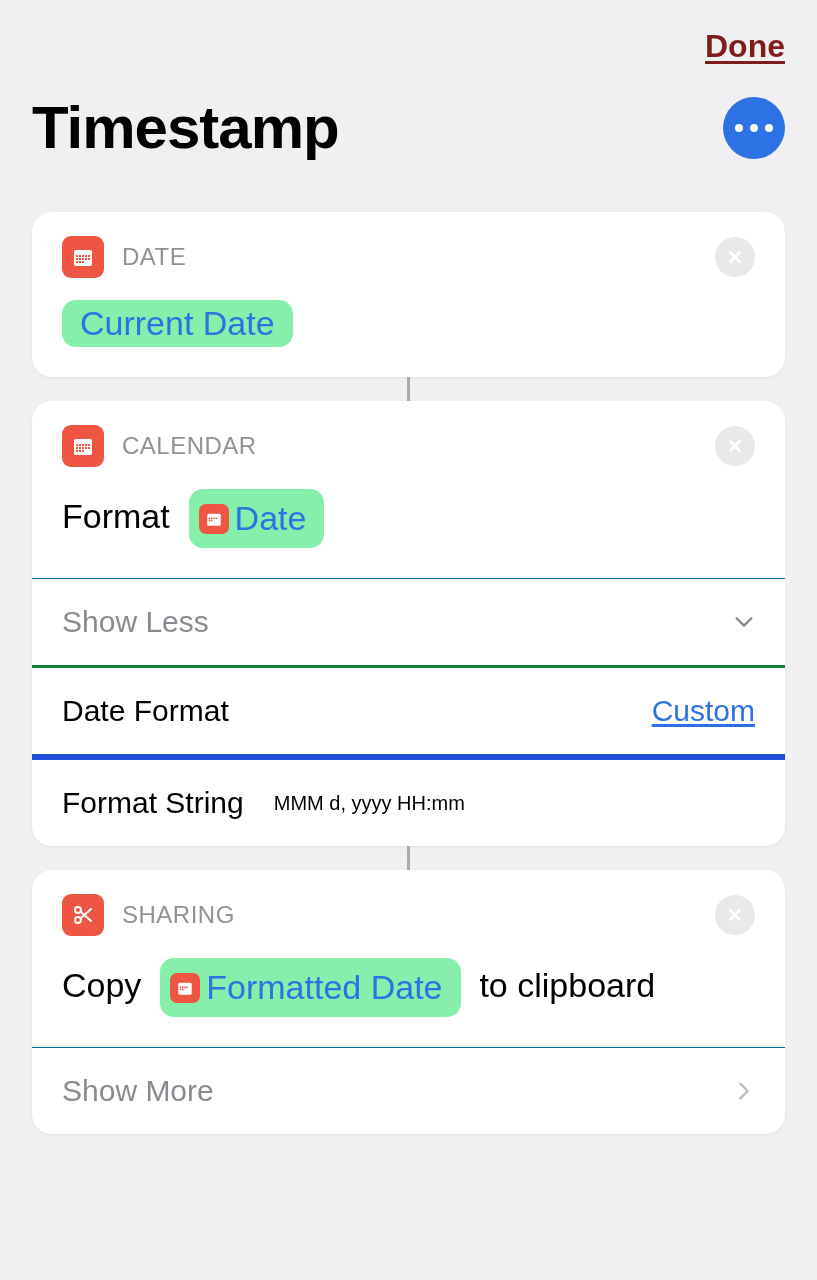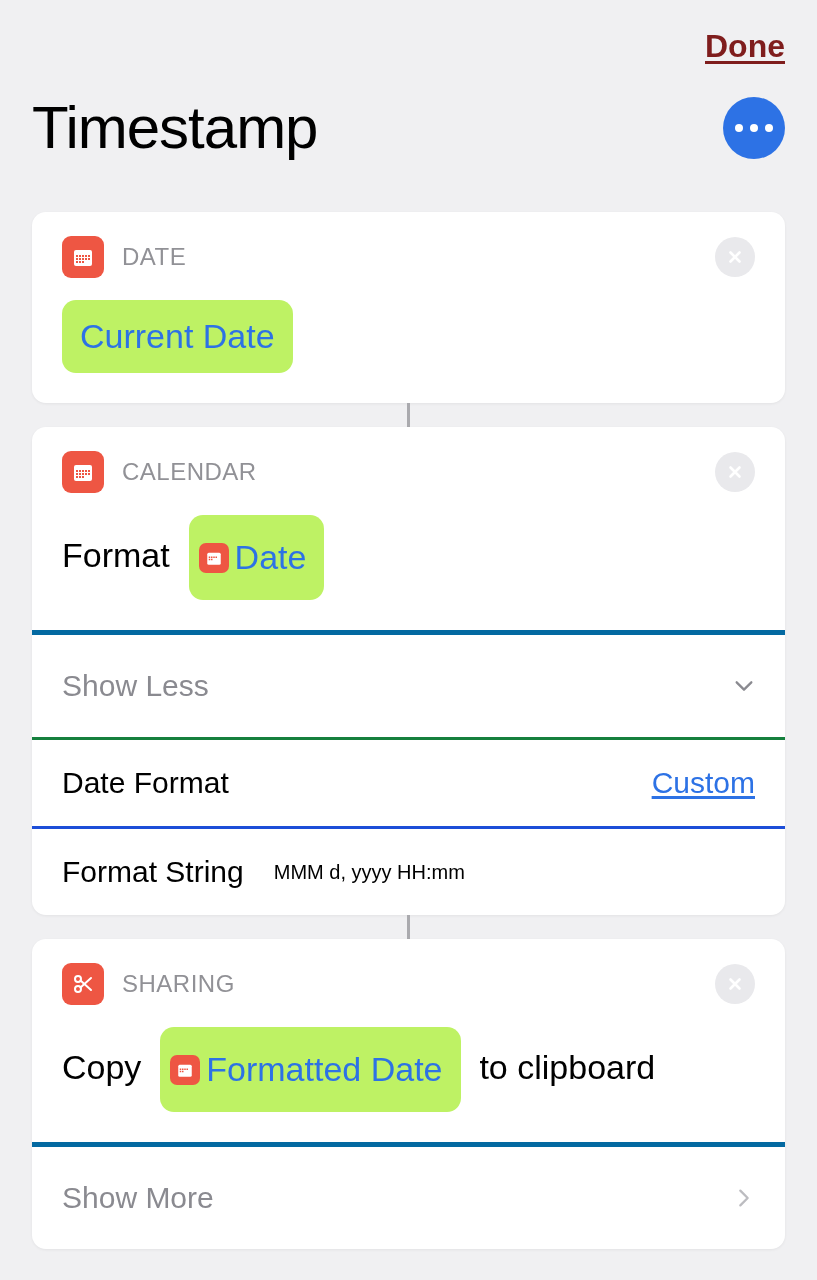--- a/index.html
+++ b/index.html
@@ -30,21 +30,21 @@
     }
     .title-row {
       display: flex;
       justify-content: space-between;
       align-items: center;
       padding-bottom: 50px;
       padding-top: 10px;
     }
     .page-title {
       font-size: 60px;
-      font-weight: 400;
+      font-weight: 700;
       letter-spacing: -1px;
     }
     .more-button {
       width: 62px;
       height: 62px;
       border-radius: 50%;
       background: #2d72e5;
       display: flex;
       align-items: center;
       justify-content: center;
@@ -52,21 +52,21 @@
       cursor: pointer;
     }
     .more-button span {
       width: 8px;
       height: 8px;
       background: #fff;
       border-radius: 50%;
     }
     .card {
       background: #fff;
-      border-radius: 14px;
+      border-radius: 20px;
       box-shadow: 0 1px 3px rgba(0,0,0,0.06);
       overflow: hidden;
     }
     .card-header {
       display: flex;
       align-items: center;
       padding: 24px 30px 0 30px;
       gap: 18px;
     }
     .app-icon {
@@ -112,25 +112,25 @@
     .close-button svg {
       width: 18px;
       height: 18px;
     }
     .card-body {
       padding: 22px 30px 30px 30px;
     }
     .token {
       display: inline-flex;
       align-items: center;
-      background: #bef264;
+      background: #86efac;
       color: #2d72e5;
       font-size: 34px;
       font-weight: 500;
-      padding: 17px 18px;
+      padding: 4px 18px;
       border-radius: 14px;
       cursor: pointer;
     }
     .token-with-icon {
       padding-left: 10px;
     }
     .action-text {
       font-size: 34px;
       font-weight: 400;
       line-height: 1.5;
@@ -169,30 +169,30 @@
       cursor: pointer;
     }
     .chevron {
       width: 22px;
       height: 22px;
     }
     .expand-row {
       display: flex;
       align-items: center;
       justify-content: space-between;
-      padding: 34px 30px;
-      border-top: 5px solid #0369a1;
+      padding: 26px 30px;
+      border-top: 1px solid #0369a1;
       cursor: pointer;
     }
     .format-string-row {
       display: flex;
       align-items: center;
       gap: 30px;
       padding: 26px 30px;
-      border-top: 3px solid #1d4ed8;
+      border-top: 6px solid #1d4ed8;
     }
   </style>
 </head>
 <body>
 
 <div class="top-bar">
   <span class="done-link">Done</span>
 </div>
 
 <div class="title-row">

